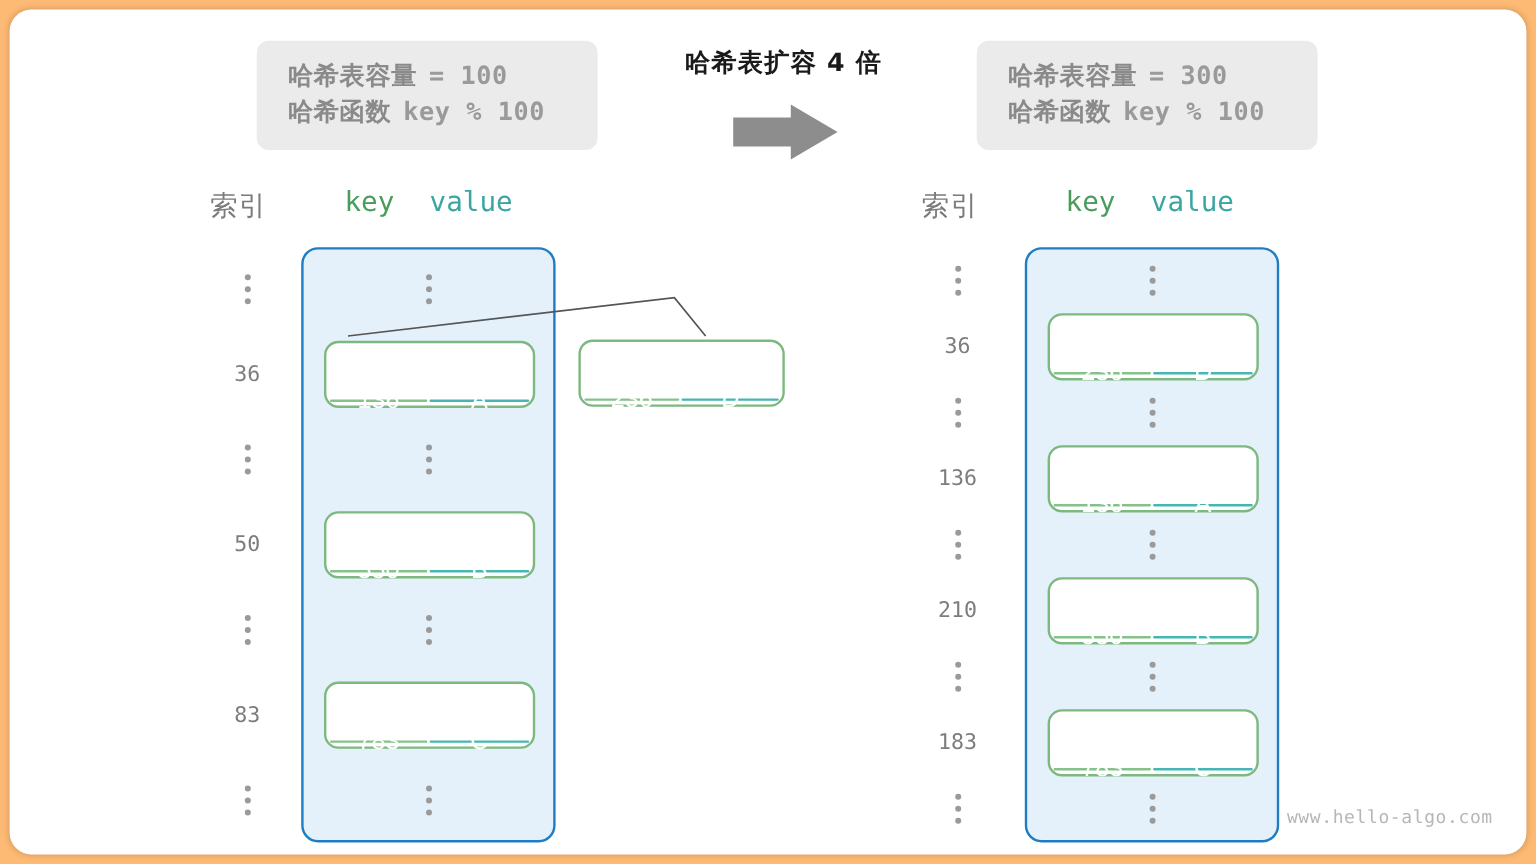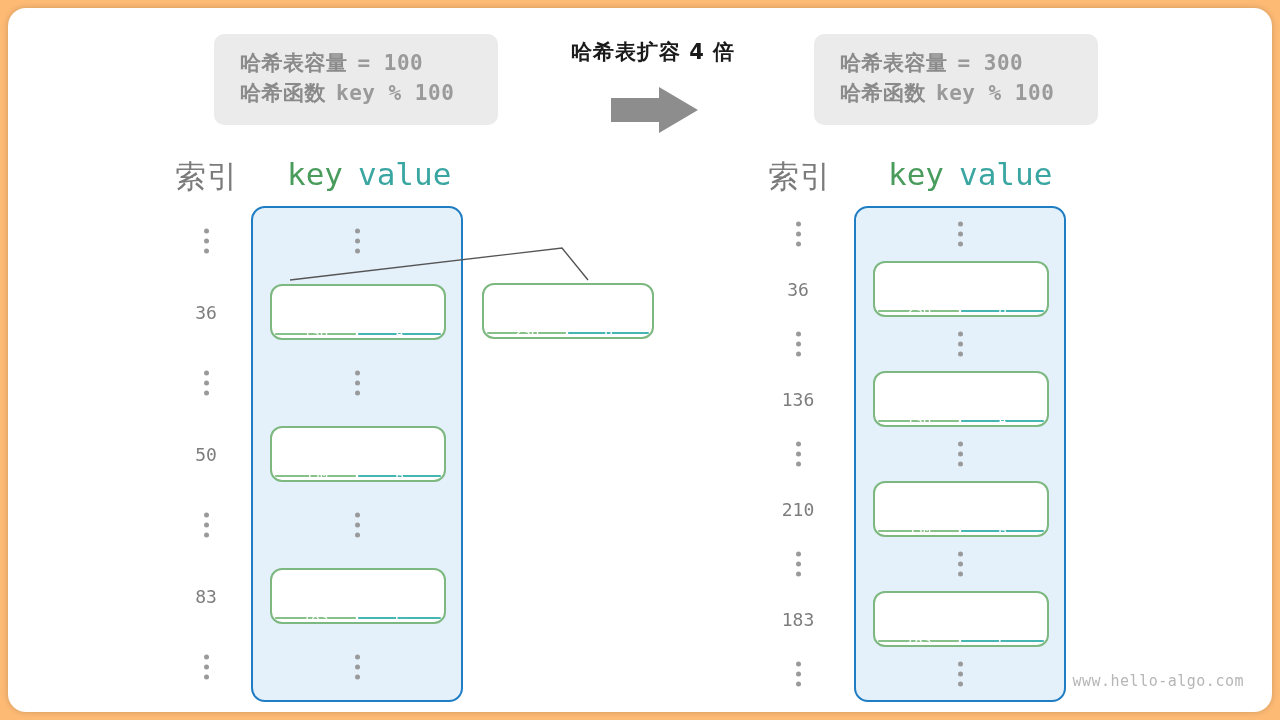--- a/index.html
+++ b/index.html
@@ -78,21 +78,21 @@
     left: 595px;
     top: 76px;
     width: 100px;
     height: 52px;
   }
 
   
   .col-header {
     position: absolute;
     font-family: "DejaVu Sans Mono", "Liberation Mono", monospace;
-    font-size: 31px;
+    font-size: 23px;
     white-space: pre;
   }
   .hdr-index {
     font-family: "DejaVu Sans", "Liberation Sans", sans-serif;
     color: #7b7b7b;
     letter-spacing: 1px;
   }
   .hdr-key   { color: #4a9c5d; }
   .hdr-value { color: #3aa6a2; }
 
@@ -143,22 +143,22 @@
     padding: 3px;
     box-sizing: border-box;
     transform: translateY(-50%);
     height: 56px;
   }
   .pair .cell {
     display: flex;
     align-items: center;
     justify-content: center;
     color: #ffffff;
-    font-family: Liberation Mono, monospace;
-    font-size: 14px;
+    font-family: Liberation Sans, sans-serif;
+    font-size: 21px;
     box-sizing: border-box;
     margin-top: 44px;
   }
   .pair .cell.key {
     background: #85c189;
     border-radius: 9px 6px 6px 9px;
     width: 84px;
   }
   .pair .cell.val {
     background: #45b6b1;

